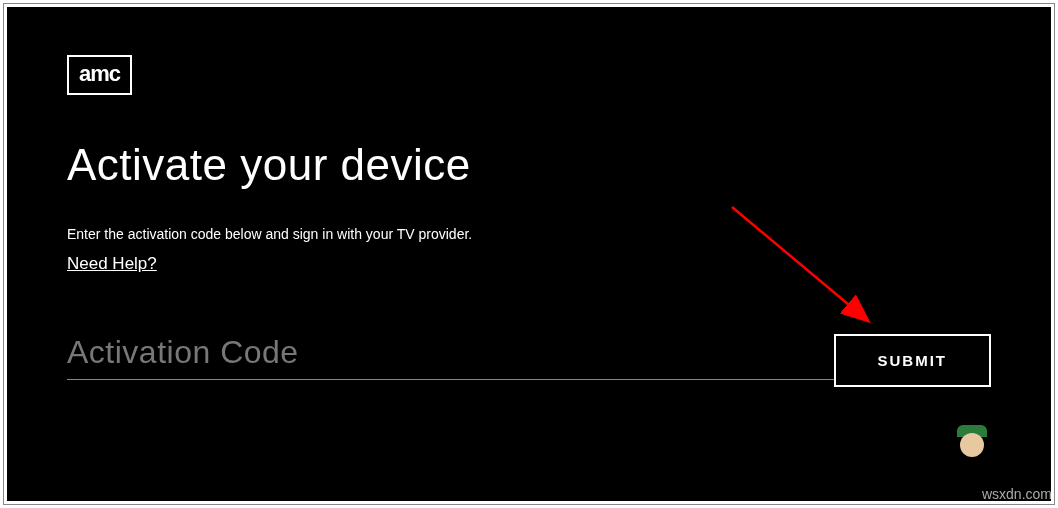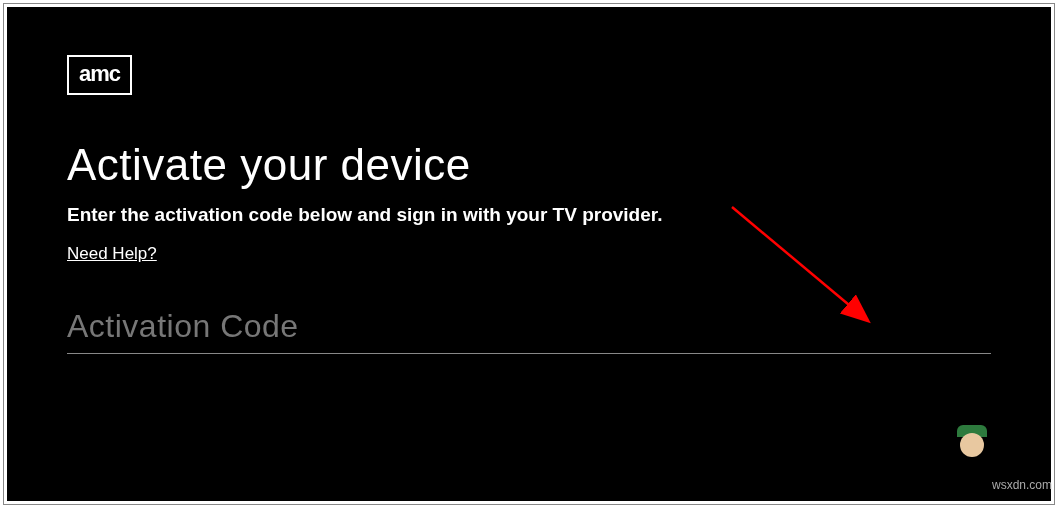--- a/index.html
+++ b/index.html
@@ -43,37 +43,37 @@
       font-size: 22px;
       font-weight: 900;
       letter-spacing: -1px;
       line-height: 1;
       text-transform: lowercase;
       text-align: center;
     }
     .title {
       font-size: 44px;
       font-weight: 300;
-      margin-bottom: 14px;
+      margin-bottom: 36px;
       letter-spacing: 0.5px;
     }
     .subtitle {
-      font-size: 19px;
-      font-weight: 700;
-      margin-bottom: 18px;
+      font-size: 14px;
+      font-weight: 400;
+      margin-bottom: 12px;
     }
     .help-link {
       color: #fff;
       font-size: 17px;
       display: inline-block;
     }
     .form-row {
       display: flex;
       align-items: flex-start;
-      margin-top: 44px;
+      margin-top: 60px;
     }
     .input-wrapper {
       flex: 1;
       border-bottom: 1px solid #888;
       padding-bottom: 8px;
     }
     .code-input {
       background: transparent;
       border: none;
       outline: none;
@@ -124,22 +124,22 @@
       height: 12px;
       background: #2d7a3d;
       border-radius: 6px 6px 0 0;
       position: absolute;
       top: 2px;
       left: 4px;
     }
     .watermark {
       position: absolute;
       right: 6px;
-      bottom: 16px;
-      font-size: 12px;
+      bottom: 6px;
+      font-size: 14px;
       color: #aaa;
       font-family: Arial, sans-serif;
     }
   </style>
 </head>
 <body>
 
 <div class="outer-border">
   <div class="container">
     <div class="logo">
@@ -147,20 +147,21 @@
     </div>
 
     <h1 class="title">Activate your device</h1>
     <p class="subtitle">Enter the activation code below and sign in with your TV provider.</p>
     <a href="#" class="help-link">Need Help?</a>
 
     <div class="form-row">
       <div class="input-wrapper">
         <input type="text" class="code-input" placeholder="Activation Code" style="">
       </div>
+      <button class="submit-btn">SUBMIT</button>
     </div>
 
     <svg class="arrow-annotation" width="180" height="150">
       <defs>
         <marker id="arrowhead" markerWidth="12" markerHeight="10" refX="10" refY="5" orient="auto">
           <polygon points="0 0, 12 5, 0 10" fill="#ff0000"></polygon>
         </marker>
       </defs>
       <line x1="5" y1="5" x2="140" y2="118" stroke="#ff0000" stroke-width="2.5" marker-end="url(#arrowhead)"></line>
     </svg>

